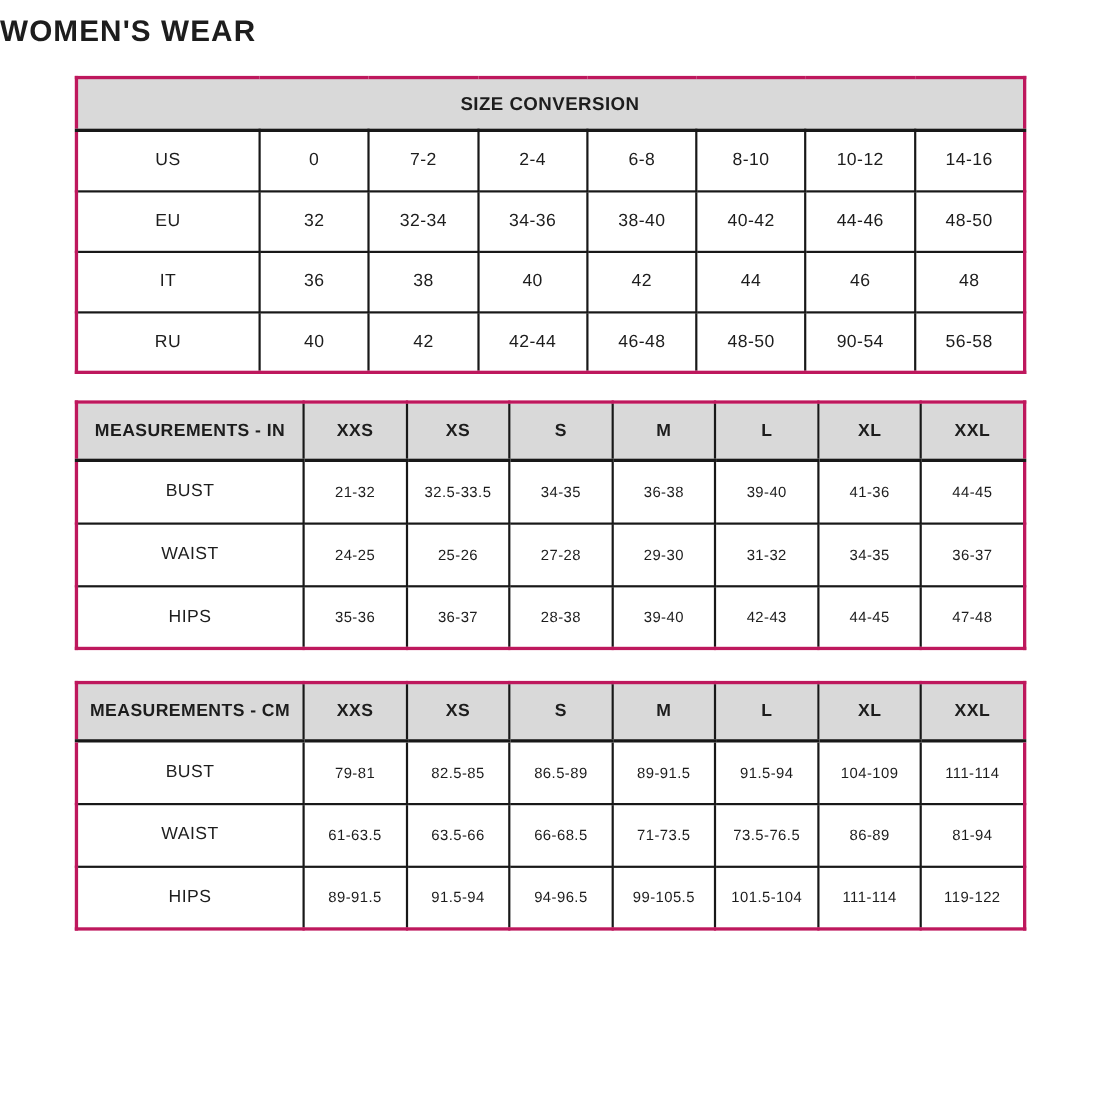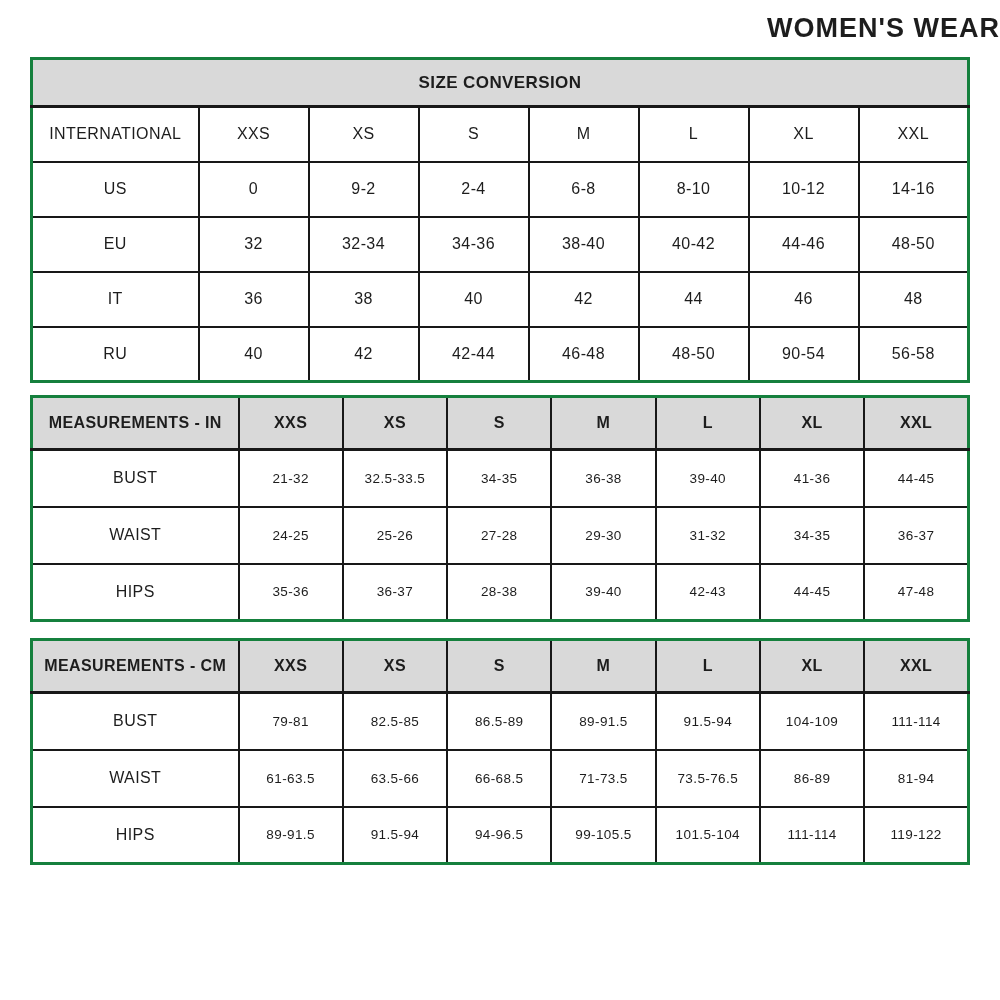--- a/index.html
+++ b/index.html
@@ -5,33 +5,33 @@
   * { box-sizing: border-box; }
   html, body {
     margin: 0; padding: 0;
     width: 1000px; height: 1000px;
     background: #ffffff;
     font-family: "Liberation Sans", sans-serif;
     color: #1d1d1d;
     overflow: hidden;
   }
   .page-title {
-    text-align: right;
+    text-align: left;
     font-size: 27px;
     font-weight: 700;
     letter-spacing: 1px;
     padding-top: 13px;
     height: 53px;
   }
   table {
     border-collapse: collapse;
     table-layout: fixed;
-    width: 940px;
-    margin: 4px auto;
-    border: 3px solid #15803d;
+    width: 865px;
+    margin: 16px auto;
+    border: 3px solid #be185d;
   }
   th, td {
     border: 2px solid #181818;
     text-align: center;
     vertical-align: middle;
     padding: 0 4px;
     letter-spacing: 0.4px;
     font-weight: 400;
     overflow: hidden;
     white-space: nowrap;
@@ -68,33 +68,23 @@
     <col style="width:167px">
     <col span="7">
   </colgroup>
   <thead class="grey-head">
     <tr class="title-row">
       <th colspan="8">SIZE CONVERSION</th>
     </tr>
   </thead>
   <tbody>
       <tr>
-        <td class="head-cell">INTERNATIONAL</td>
-        <td class="head-cell">XXS</td>
-        <td class="head-cell">XS</td>
-        <td class="head-cell">S</td>
-        <td class="head-cell">M</td>
-        <td class="head-cell">L</td>
-        <td class="head-cell">XL</td>
-        <td class="head-cell">XXL</td>
-      </tr>
-      <tr>
         <td class="row-label">US</td>
         <td>0</td>
-        <td>9-2</td>
+        <td>7-2</td>
         <td>2-4</td>
         <td>6-8</td>
         <td>8-10</td>
         <td>10-12</td>
         <td>14-16</td>
       </tr>
       <tr>
         <td class="row-label">EU</td>
         <td>32</td>
         <td>32-34</td>

